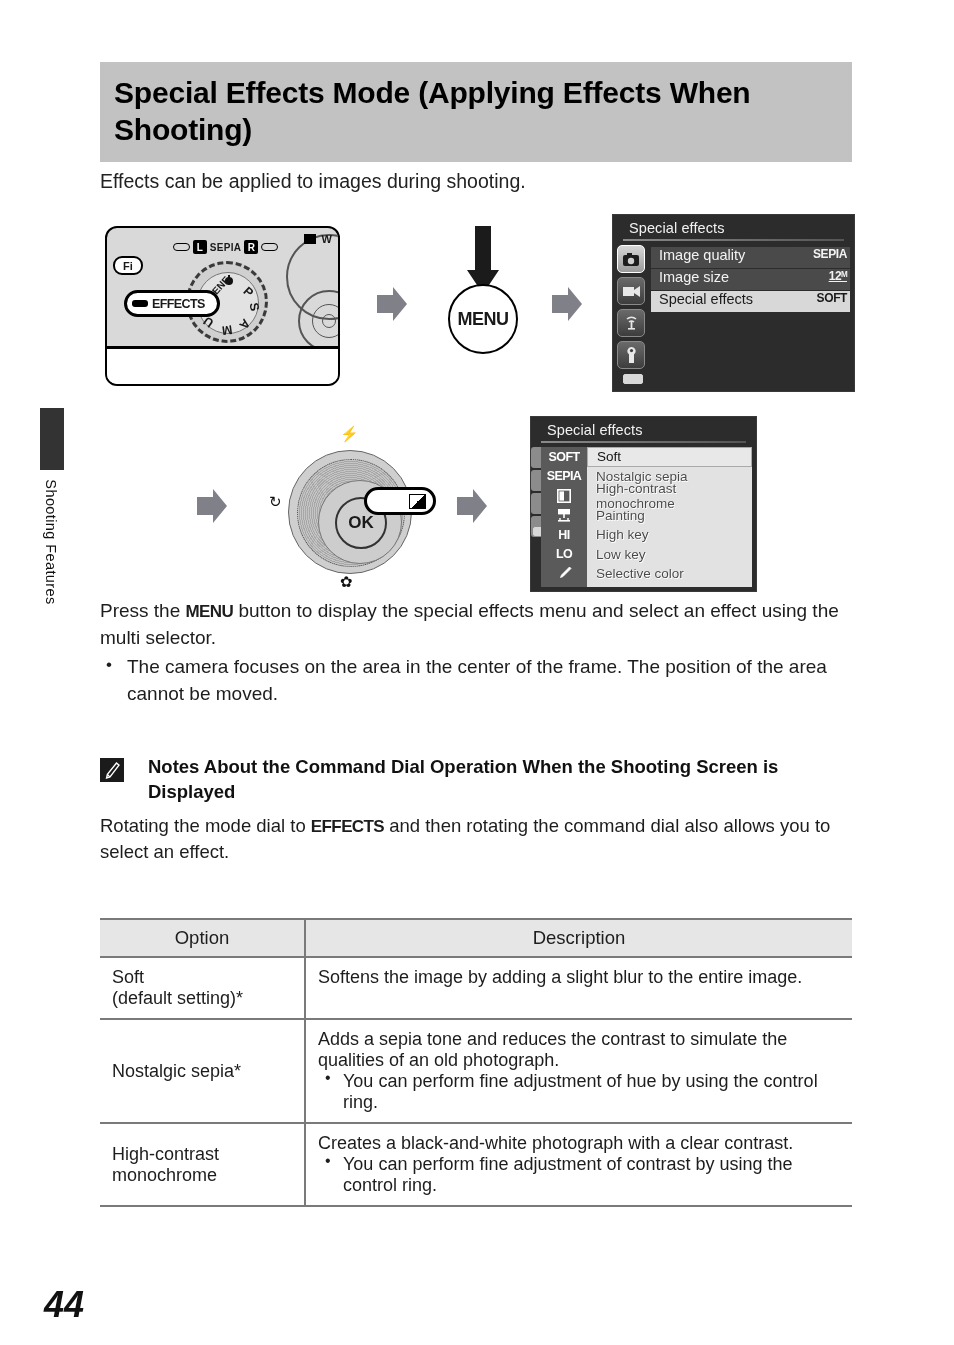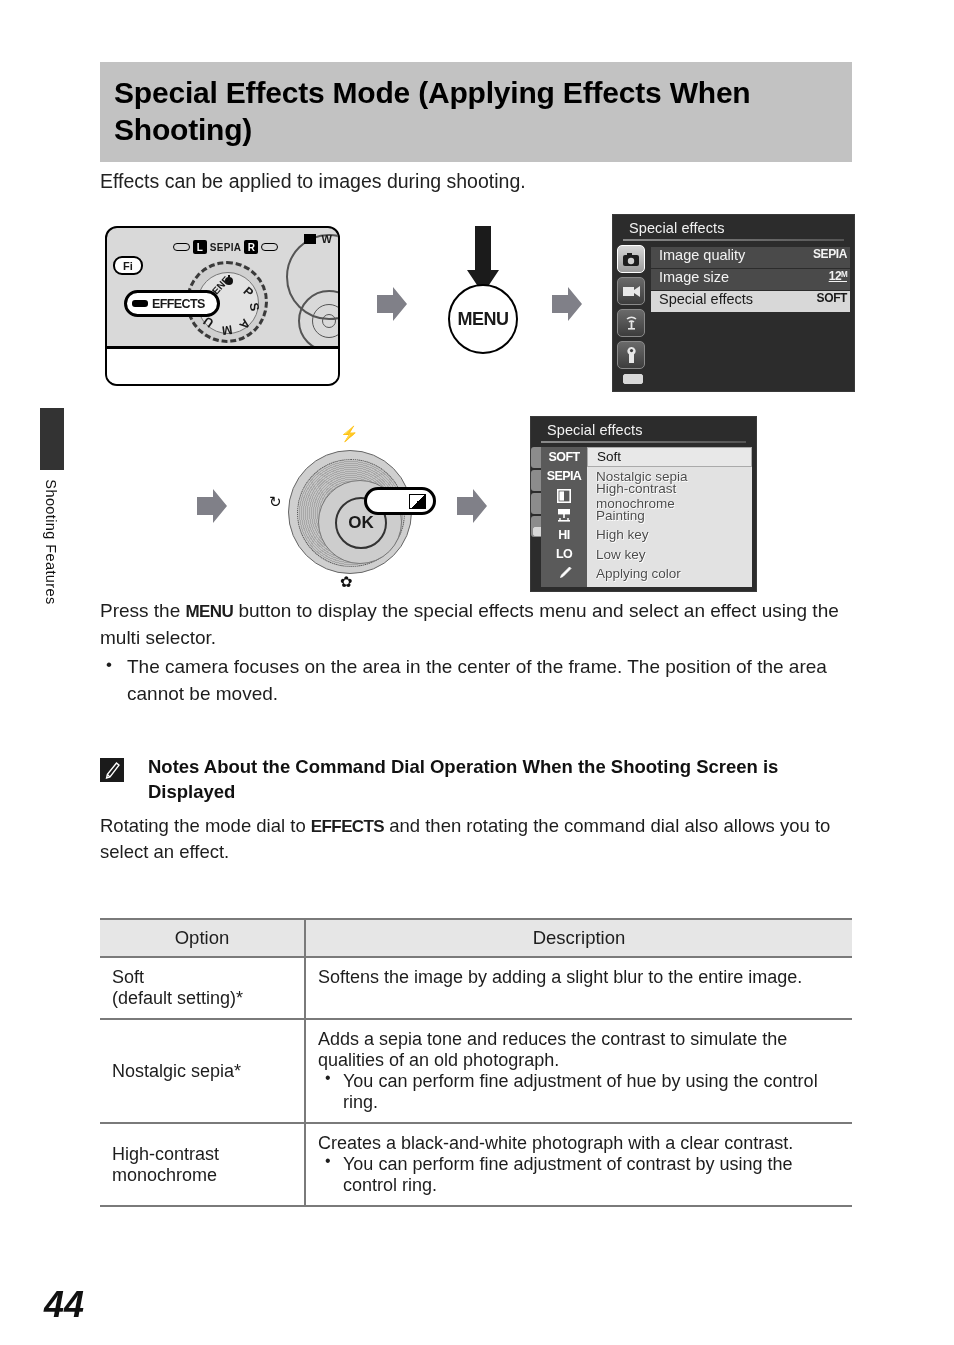--- a/index.html
+++ b/index.html
@@ -408,21 +408,21 @@
             </svg>
         </div>
       </div>
       <div class="eff-labels">
         <div class="eff-label sel">Soft</div>
         <div class="eff-label">Nostalgic sepia</div>
         <div class="eff-label">High-contrast monochrome</div>
         <div class="eff-label">Painting</div>
         <div class="eff-label">High key</div>
         <div class="eff-label">Low key</div>
-        <div class="eff-label">Applying color</div>
+        <div class="eff-label">Selective color</div>
       </div>
     </div>
   </div>
 </div>
 
 <div id="body-text">
   <div>
     <span>Press the </span><span class="bold-glyph">MENU</span><span> button to display the special effects menu and select an effect using the multi selector.</span>
   </div>
   <ul class="dots">

